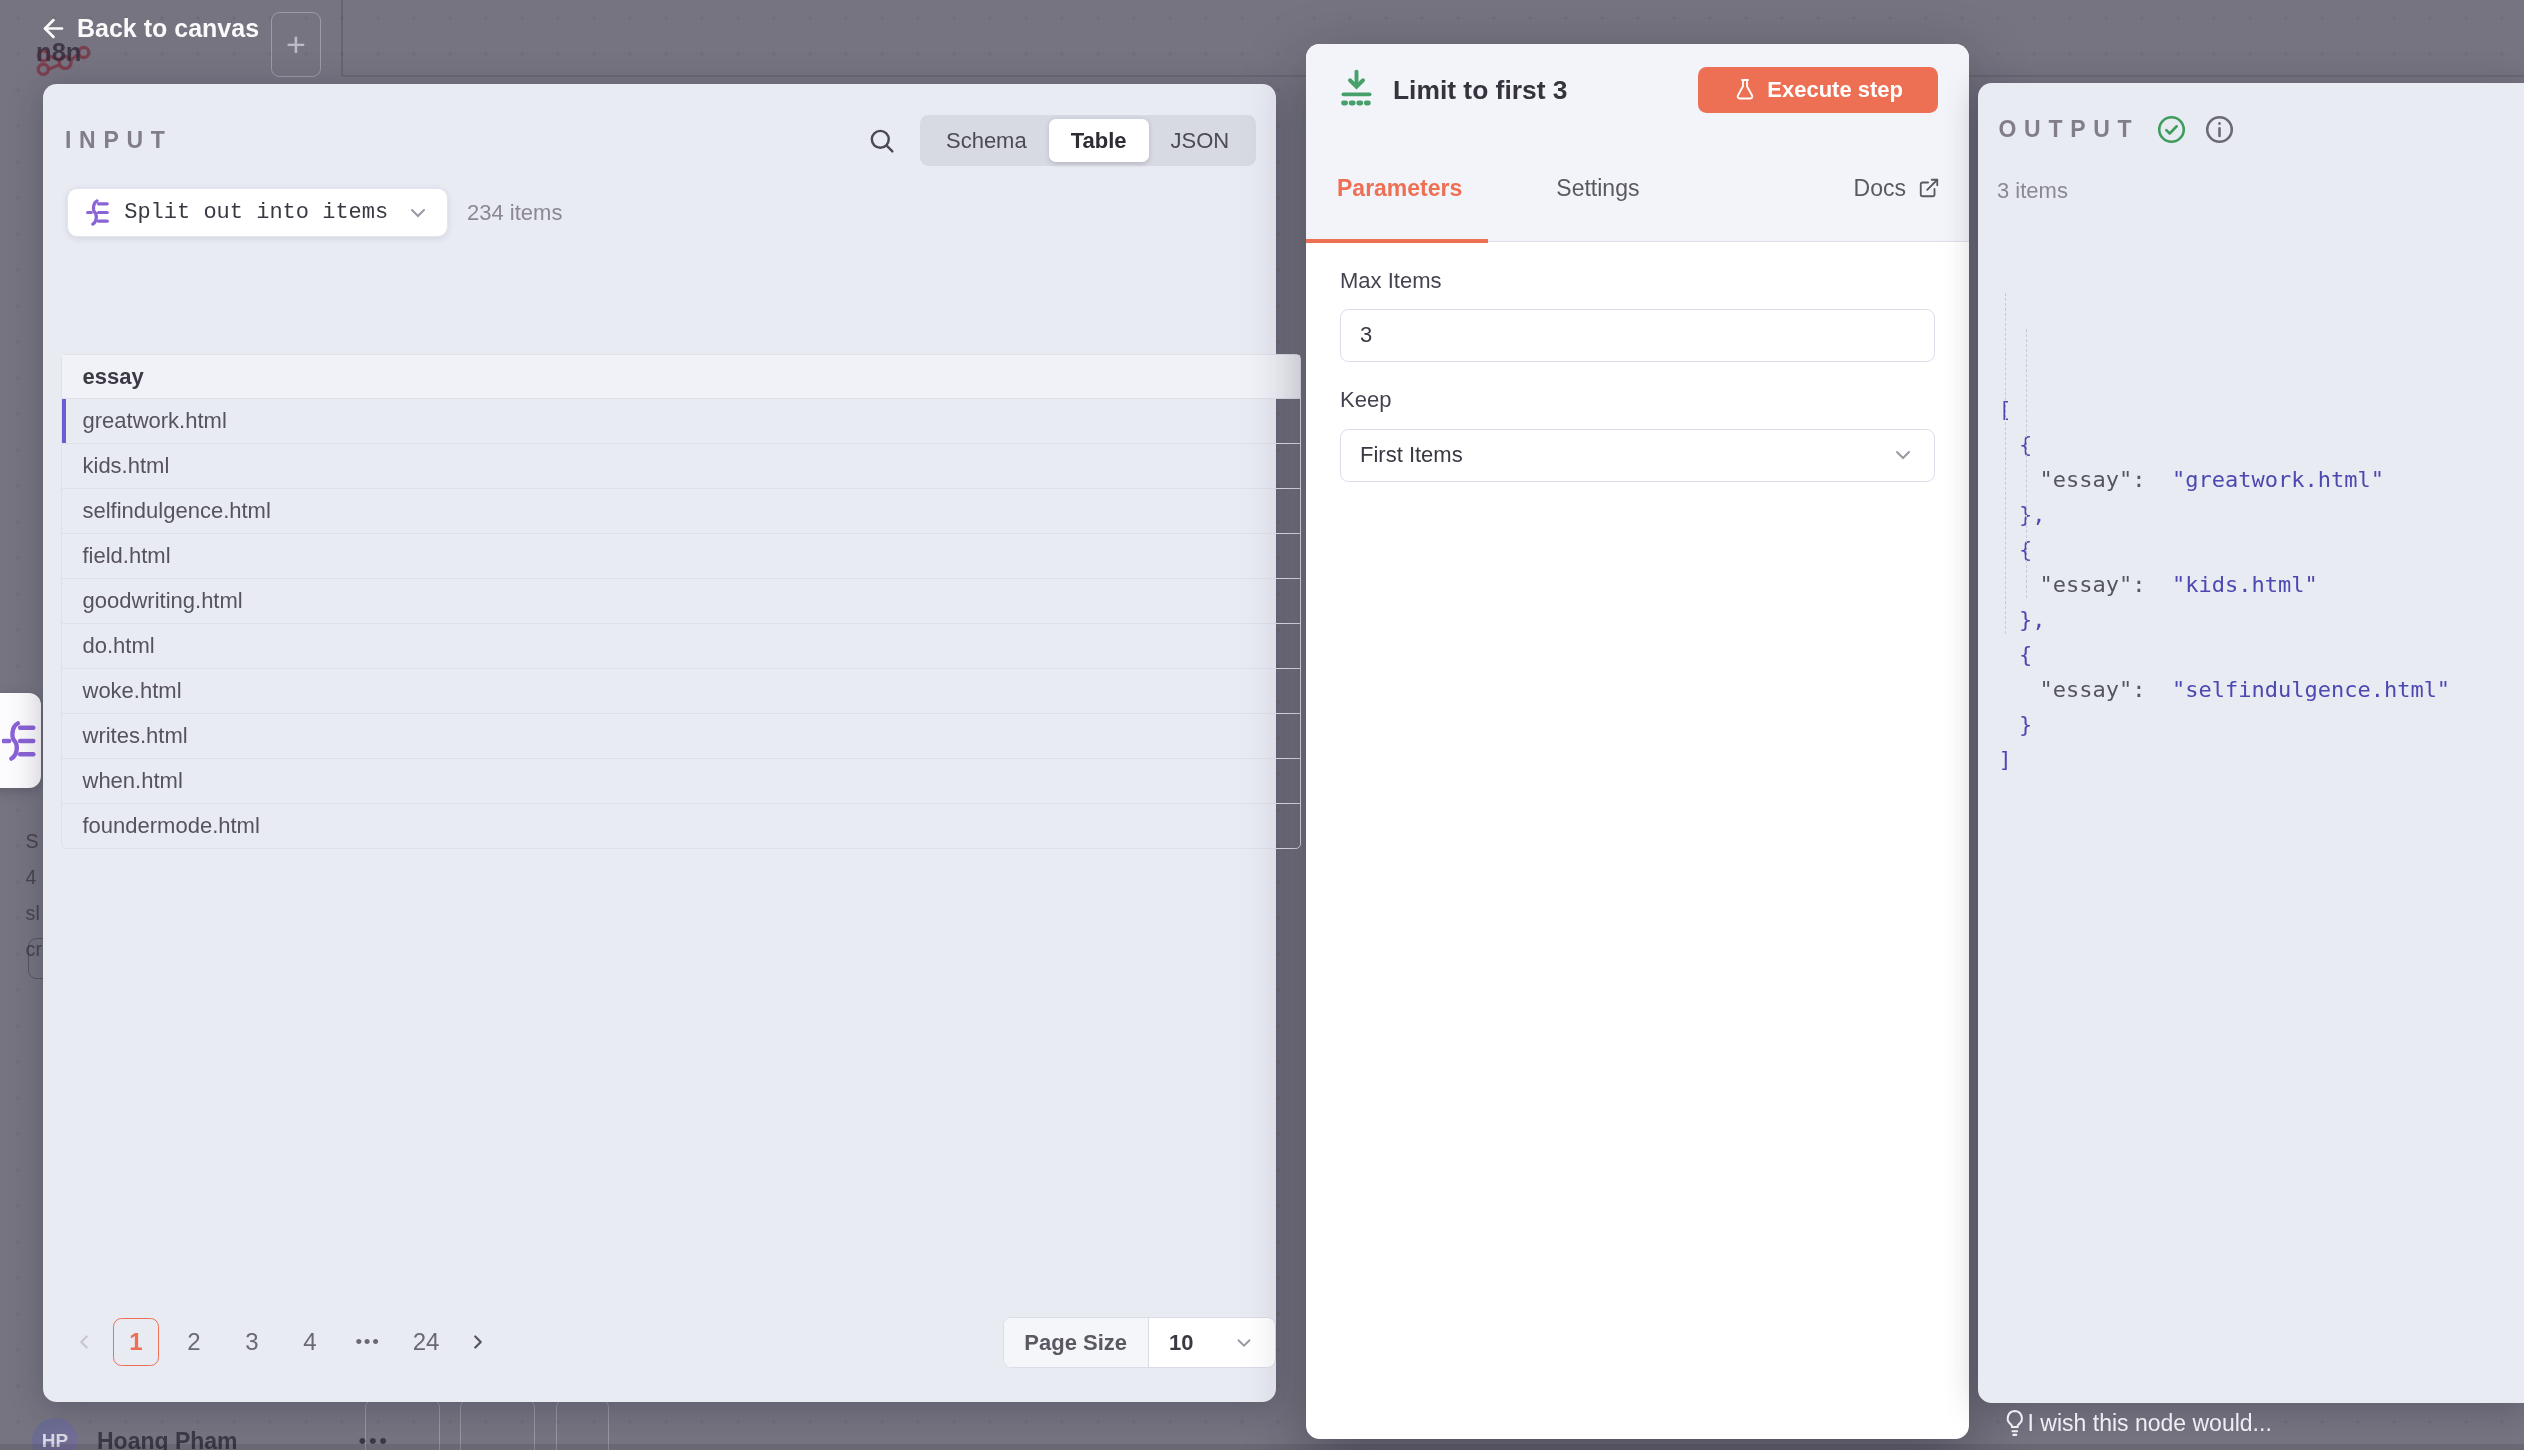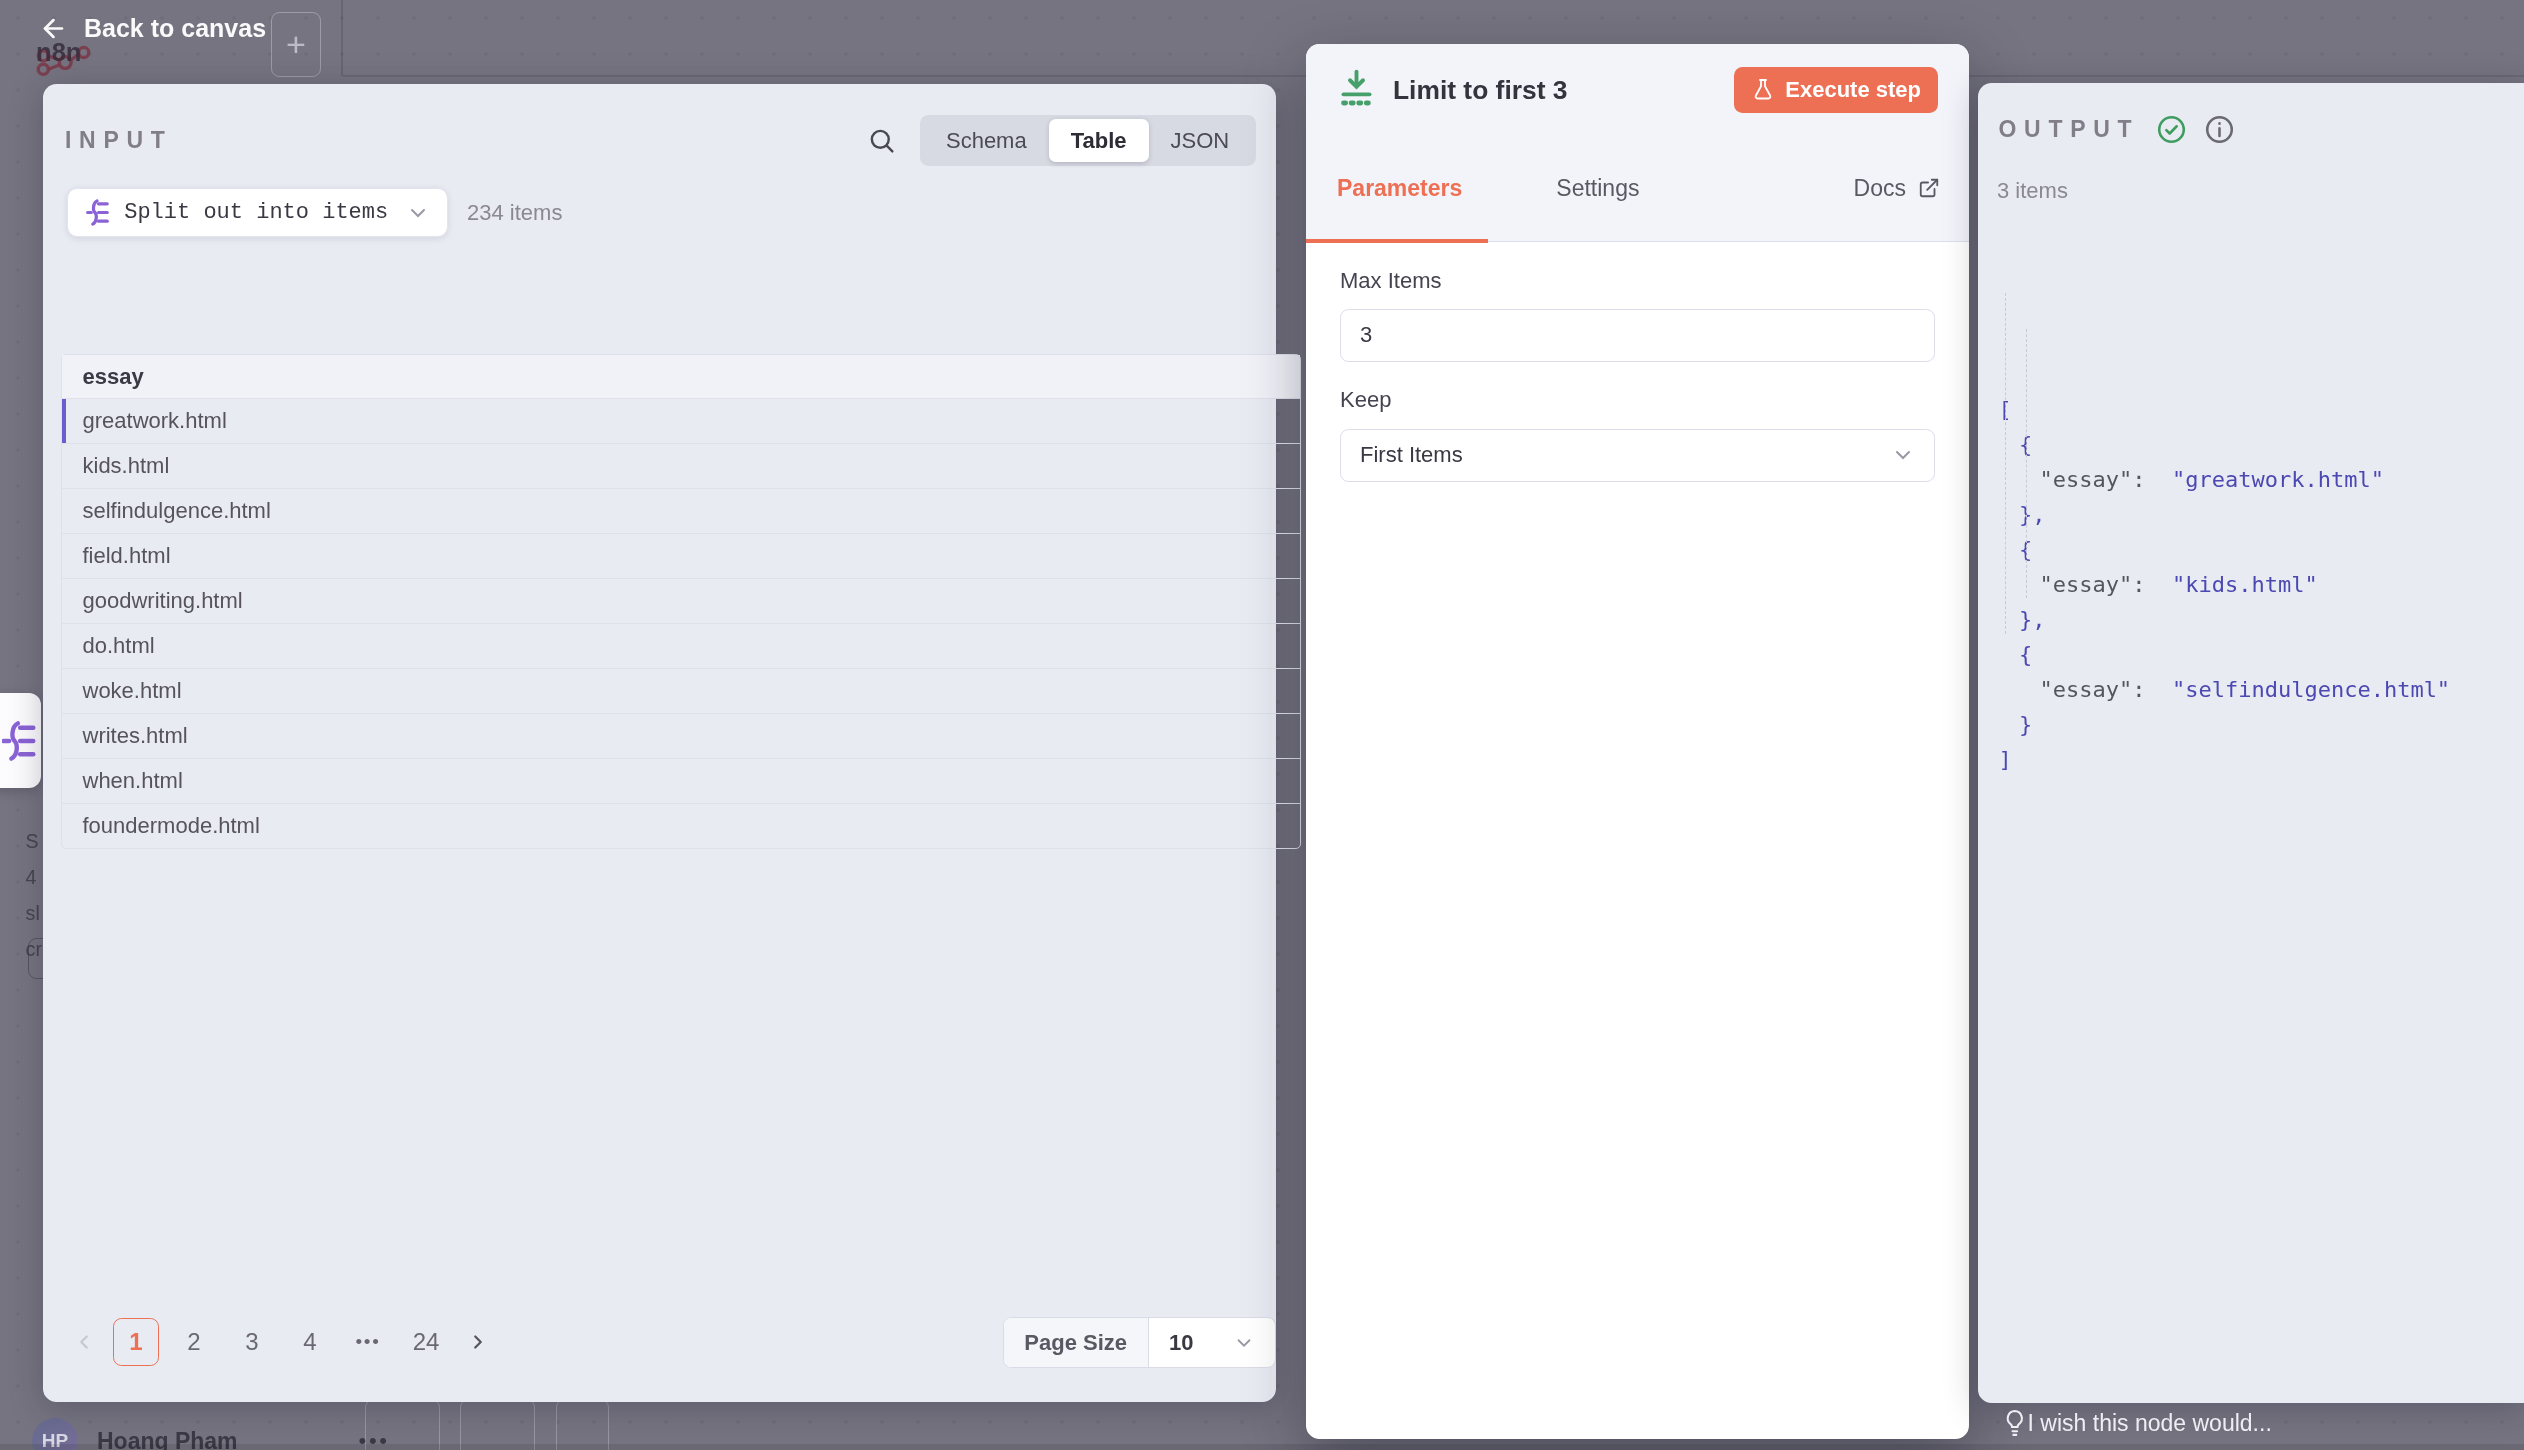--- a/index.html
+++ b/index.html
@@ -9,21 +9,21 @@
     font-family:"Liberation Sans","DejaVu Sans",sans-serif;
     -webkit-font-smoothing:antialiased;
   }
   #screen{position:absolute;inset:0;
     background-image:radial-gradient(rgba(0,0,0,0.05) 2.1px, transparent 2.1px);
     background-size:36px 36px;
   }
   
   .hdr-divider-h{position:absolute;left:343px;top:75px;width:2182px;height:1.7px;background:rgba(0,0,0,0.10);}
   .hdr-divider-v{position:absolute;left:341px;top:0;width:1.7px;height:76px;background:rgba(0,0,0,0.12);}
-  .back-bar{position:absolute;left:39px;top:13.6px;display:flex;align-items:center;gap:16px;color:#fafafa;font-size:25px;font-weight:600;cursor:pointer;}
+  .back-bar{position:absolute;left:39px;top:13.6px;display:flex;align-items:center;gap:9px;color:#fafafa;font-size:25px;font-weight:600;cursor:pointer;}
   .brand-ghost{position:absolute;left:36px;top:38px;color:rgba(55,45,60,0.85);font-size:25.6px;font-weight:700;}
   .brand-glyph{position:absolute;left:36px;top:44px;}
   .plus-btn{position:absolute;left:271px;top:12px;width:48px;height:63px;border:1.7px solid rgba(230,230,240,0.35);border-radius:8.5px;color:rgba(235,235,245,0.6);font-size:34px;display:flex;align-items:center;justify-content:center;}
   .node-card{position:absolute;left:-12px;top:693px;width:53px;height:95px;background:#fcfcfe;border-radius:12px;box-shadow:0 3.4px 12px rgba(30,30,50,0.25);display:flex;align-items:center;justify-content:flex-end;padding-right:5.1px;box-sizing:border-box;}
   .sticky-frag{position:absolute;left:25.6px;top:823px;width:20.5px;color:#46444e;font-size:19.6px;line-height:36px;overflow:hidden;white-space:pre;}
   .sticky-btn{position:absolute;left:28px;top:938px;width:38px;height:39px;border:1.7px solid rgba(30,30,40,0.35);border-radius:8.5px;}
   .canvas-btn{position:absolute;border:1.7px solid rgba(240,240,250,0.28);border-radius:8.5px;height:60px;top:1399px;}
   .user-row{position:absolute;left:32px;top:1418px;display:flex;align-items:center;gap:19px;}
   .avatar{width:46px;height:46px;border-radius:50%;background:linear-gradient(135deg,#666b90,#7a6f9a);color:#d8d8e4;font-size:19px;font-weight:700;display:flex;align-items:center;justify-content:center;}
   .user-name{color:#3b3944;font-size:23px;font-weight:600;}
@@ -59,21 +59,21 @@
   .page{min-width:46px;height:48px;display:flex;align-items:center;justify-content:center;font-size:24px;color:#6b6875;border-radius:8.5px;cursor:pointer;padding:0 5.1px;box-sizing:border-box;}
   .page.active{border:1.7px solid #ed7054;color:#ed7054;font-weight:600;}
   .page.dots{letter-spacing:1.7px;font-size:19px;}
   .psize{position:absolute;right:0px;bottom:34px;height:49px;display:flex;border:1.7px solid #d9dce7;border-radius:8.5px;overflow:hidden;background:#ffffff;font-weight:bold;}
   .psize .pl{background:#f5f6fa;display:flex;align-items:center;padding:0 20.5px;font-size:22px;color:#5a5862;border-right:1.7px solid #d9dce7;}
   .psize .pv{display:flex;align-items:center;gap:39px;padding:0 20.5px;font-size:22px;color:#3a3842;cursor:pointer;}
   
   #modal{position:absolute;left:1306px;top:44px;width:663px;height:1395px;background:#ffffff;border-radius:13.6px;box-shadow:0 20.5px 60px rgba(20,20,40,0.38);}
   .m-head{position:absolute;left:0;top:0;right:0;height:92px;background:#f3f4fa;border-radius:13.6px 13.6px 0 0;display:flex;align-items:center;padding:0 31px;box-sizing:border-box;}
   .m-title{font-size:26.4px;font-weight:600;color:#35333d;margin-left:17px;flex:1;}
-  .exec-btn{height:46px;background:#ed7054;border:none;border-radius:8.5px;color:#ffffff;font-size:22px;font-weight:600;display:flex;align-items:center;gap:10.2px;padding:0 17px;cursor:pointer;font-family:inherit;}
+  .exec-btn{height:46px;background:#ed7054;border:none;border-radius:8.5px;color:#ffffff;font-size:22px;font-weight:600;display:flex;align-items:center;gap:10.2px;padding:0 35px;cursor:pointer;font-family:inherit;}
   .m-tabs{position:absolute;left:0;top:92px;right:0;height:106px;background:#f3f4fa;border-bottom:1.7px solid #dcdee9;display:flex;align-items:flex-end;padding:0 17px 0 31px;box-sizing:border-box;}
   .mtab{font-size:23px;color:#5a5862;margin-right:94px;cursor:pointer;position:relative;height:100%;display:flex;align-items:center;}
   .mtab.active{color:#ed7054;font-weight:600;}
   .mtab.active::after{content:"";position:absolute;left:-31px;right:-25.6px;bottom:-1.7px;height:3.4px;background:#ed7054;}
   .docs-link{position:absolute;right:29px;top:92px;height:104px;display:flex;align-items:center;gap:12px;font-size:23px;color:#5a5862;cursor:pointer;}
   .m-body{position:absolute;left:34px;right:34px;top:198px;}
   .fld{margin-top:25.6px;}
   .fld .flabel{font-size:22px;color:#454350;margin-bottom:15.3px;}
   .fbox{height:53px;background:#ffffff;border:1.7px solid #dbdee9;border-radius:8.5px;display:flex;align-items:center;padding:0 19px;font-size:22px;color:#3a3842;box-sizing:border-box;cursor:text;}
   .fbox.select{cursor:pointer;justify-content:space-between;}

